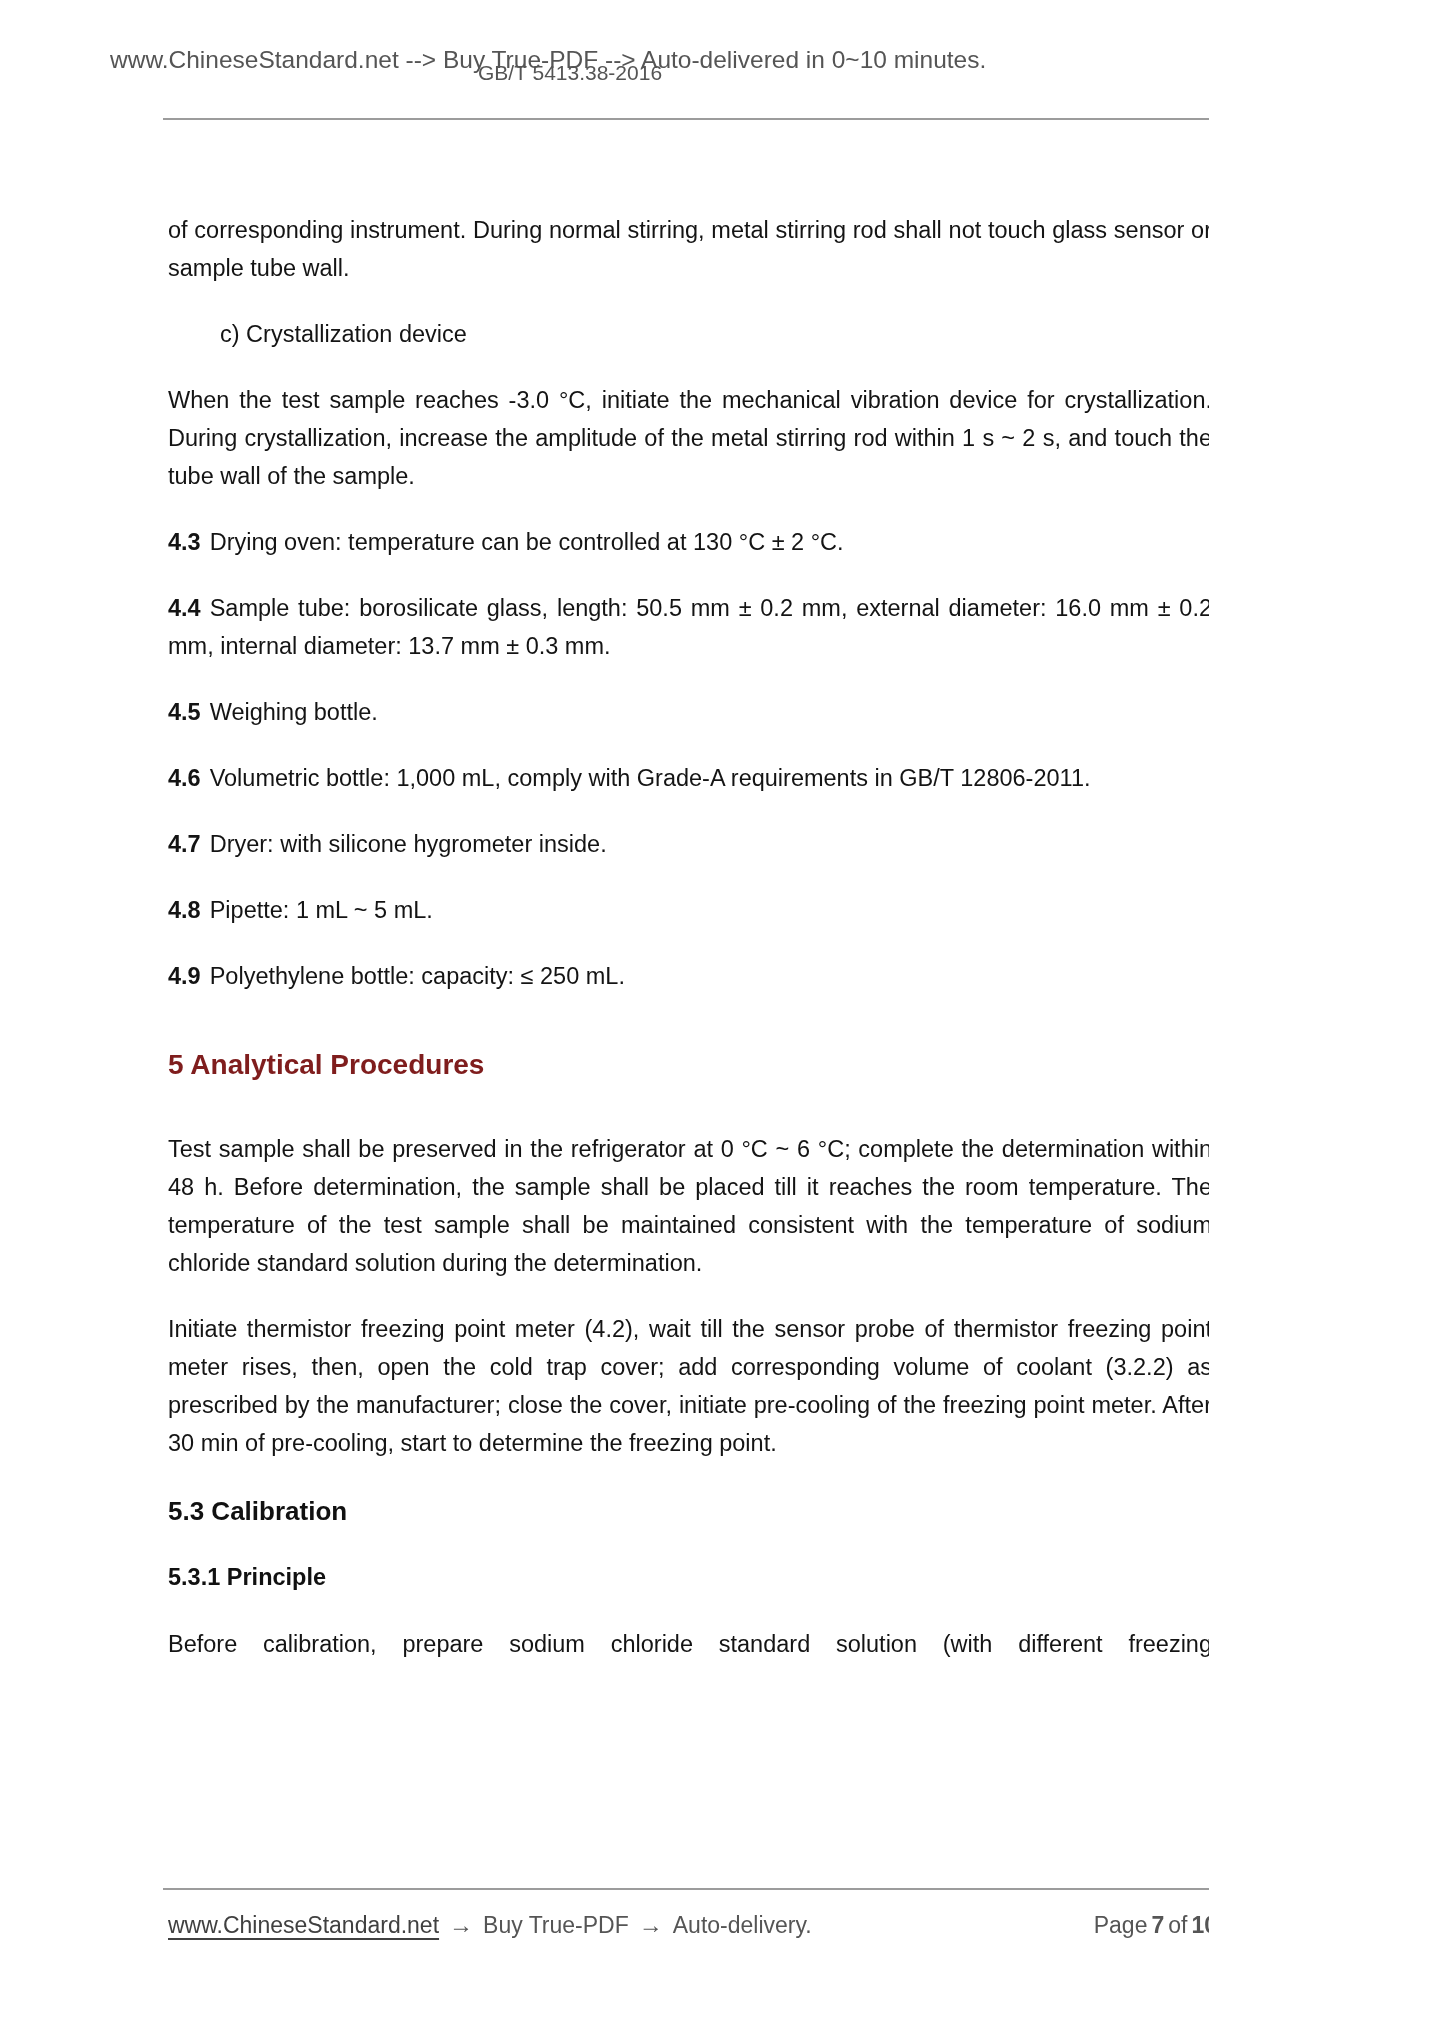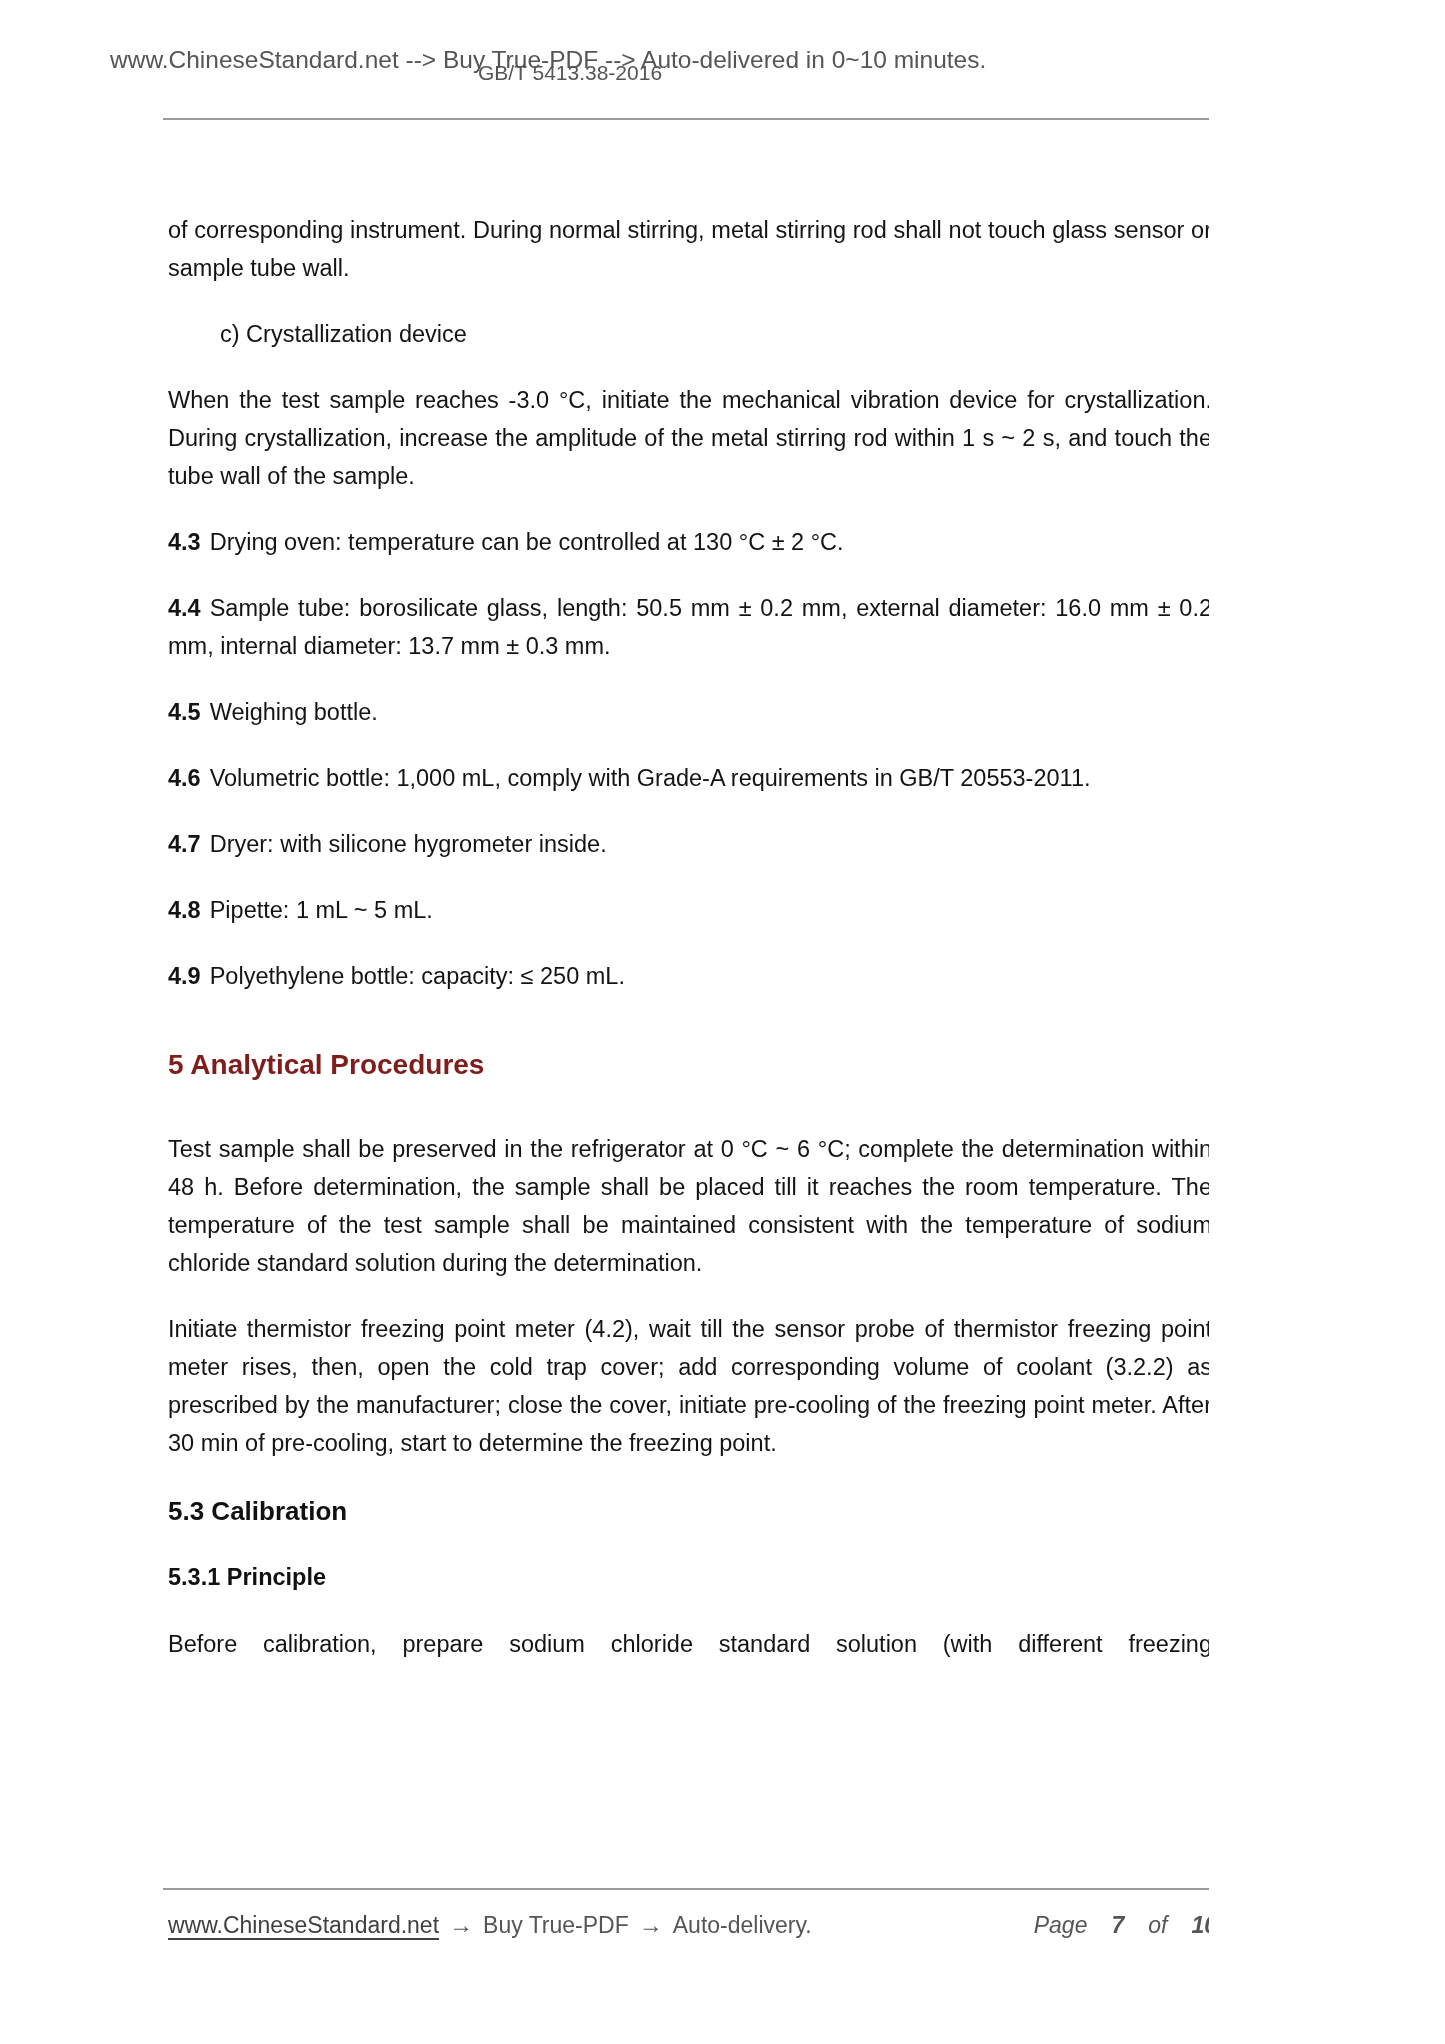--- a/index.html
+++ b/index.html
@@ -99,23 +99,22 @@
   .footer-site {
     color: #404040;
     text-decoration: underline;
     text-underline-offset: 5px;
     cursor: pointer;
   }
   .arrow { font-size: 24px; }
   .page-indicator {
     display: flex;
     align-items: baseline;
-    gap: 24px;
+    gap: 4px;
     white-space: nowrap;
-    font-style: italic;
   }
   .bold { font-weight: 700; }
 </style>
 </head>
 <body>
 
 <div class="page">
 
   <div class="header-banner">www.ChineseStandard.net --&gt; Buy True-PDF --&gt; Auto-delivered in 0~10 minutes.</div>
   <div class="watermark">GB/T 5413.38-2016</div>
@@ -128,21 +127,21 @@
     <p class="item-indent">c) Crystallization device</p>
 
     <p>When the test sample reaches -3.0 °C, initiate the mechanical vibration device for crystallization. During crystallization, increase the amplitude of the metal stirring rod within 1 s ~ 2 s, and touch the tube wall of the sample.</p>
 
     <p><span class="clause-num">4.3</span><span>Drying oven: temperature can be controlled at 130 °C ± 2 °C.</span></p>
 
     <p><span class="clause-num">4.4</span><span>Sample tube: borosilicate glass, length: 50.5 mm ± 0.2 mm, external diameter: 16.0 mm ± 0.2 mm, internal diameter: 13.7 mm ± 0.3 mm.</span></p>
 
     <p><span class="clause-num">4.5</span><span>Weighing bottle.</span></p>
 
-    <p><span class="clause-num">4.6</span><span>Volumetric bottle: 1,000 mL, comply with Grade-A requirements in GB/T 20553-2011.</span></p>
+    <p><span class="clause-num">4.6</span><span>Volumetric bottle: 1,000 mL, comply with Grade-A requirements in GB/T 12806-2011.</span></p>
 
     <p><span class="clause-num">4.7</span><span>Dryer: with silicone hygrometer inside.</span></p>
 
     <p><span class="clause-num">4.8</span><span>Pipette: 1 mL ~ 5 mL.</span></p>
 
     <p><span class="clause-num">4.9</span><span>Polyethylene bottle: capacity: ≤ 250 mL.</span></p>
 
     <h1>5 Analytical Procedures</h1>
 
 

